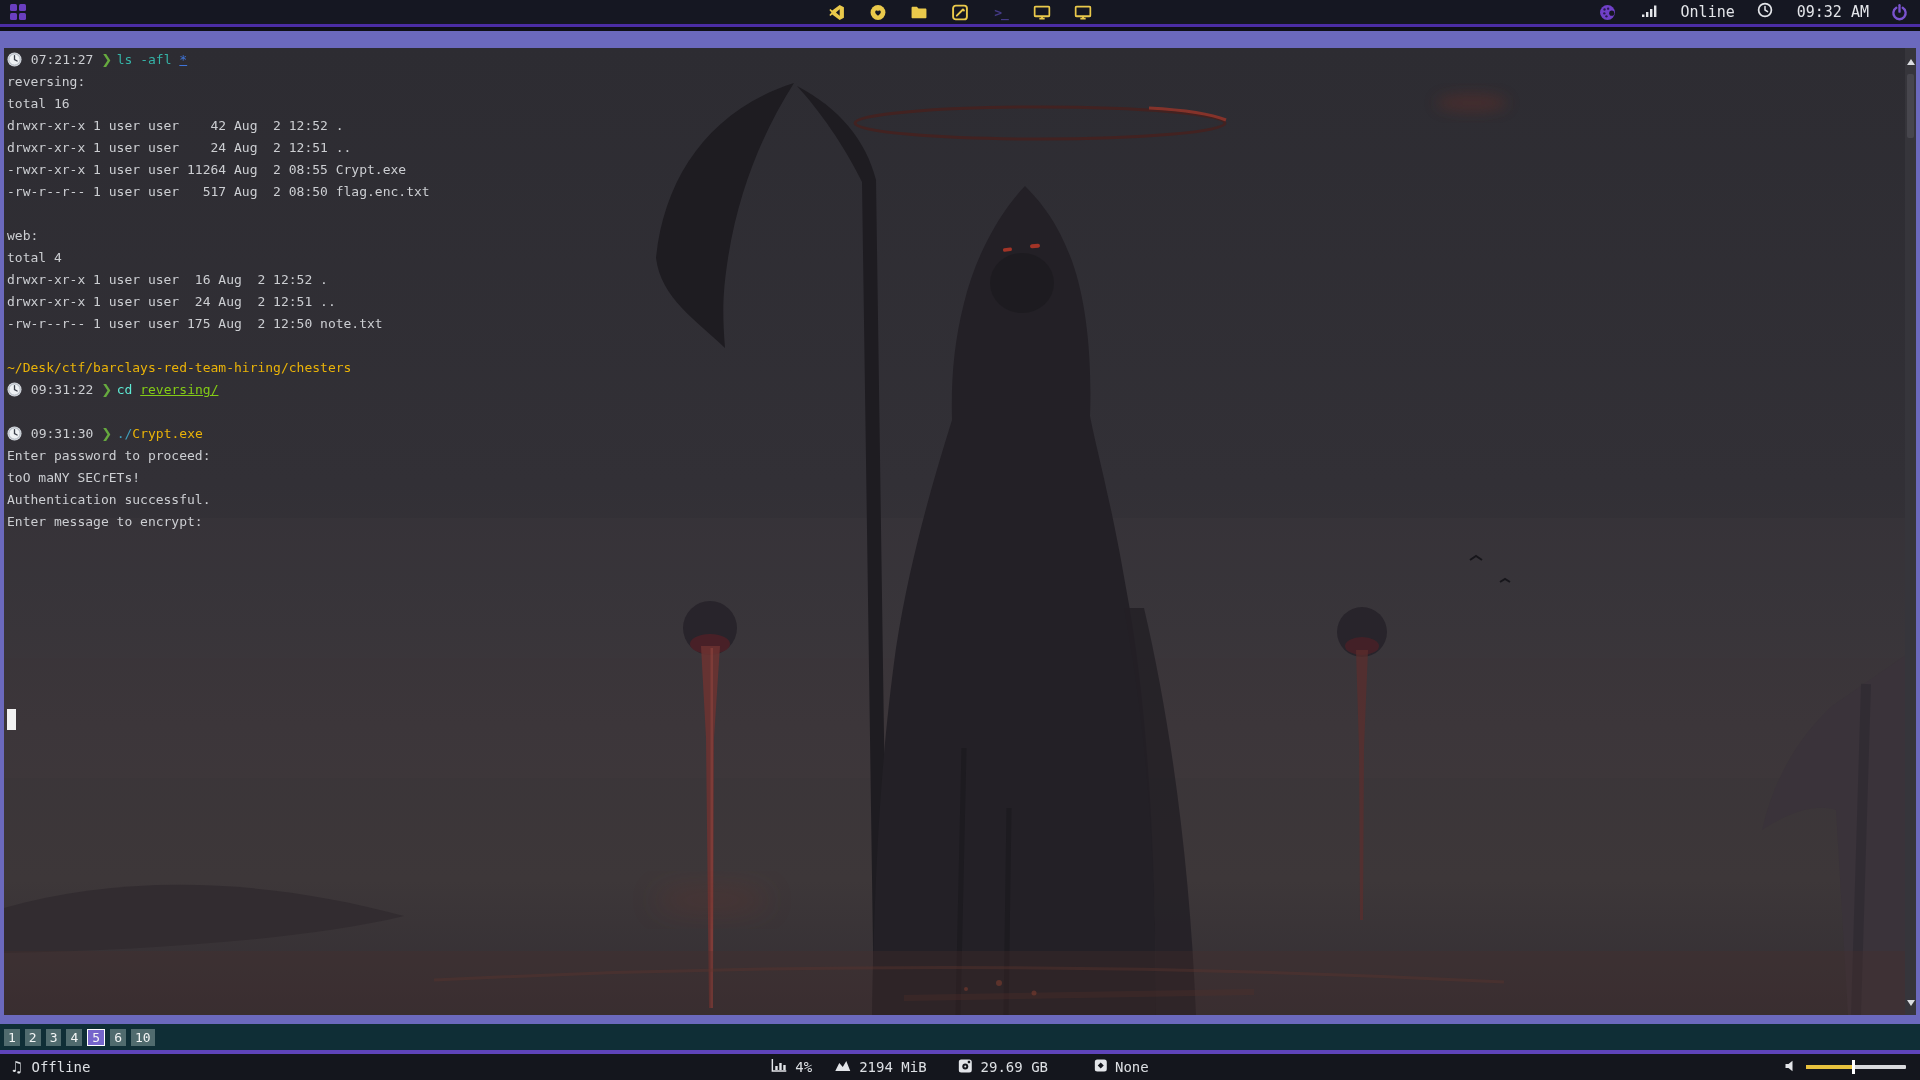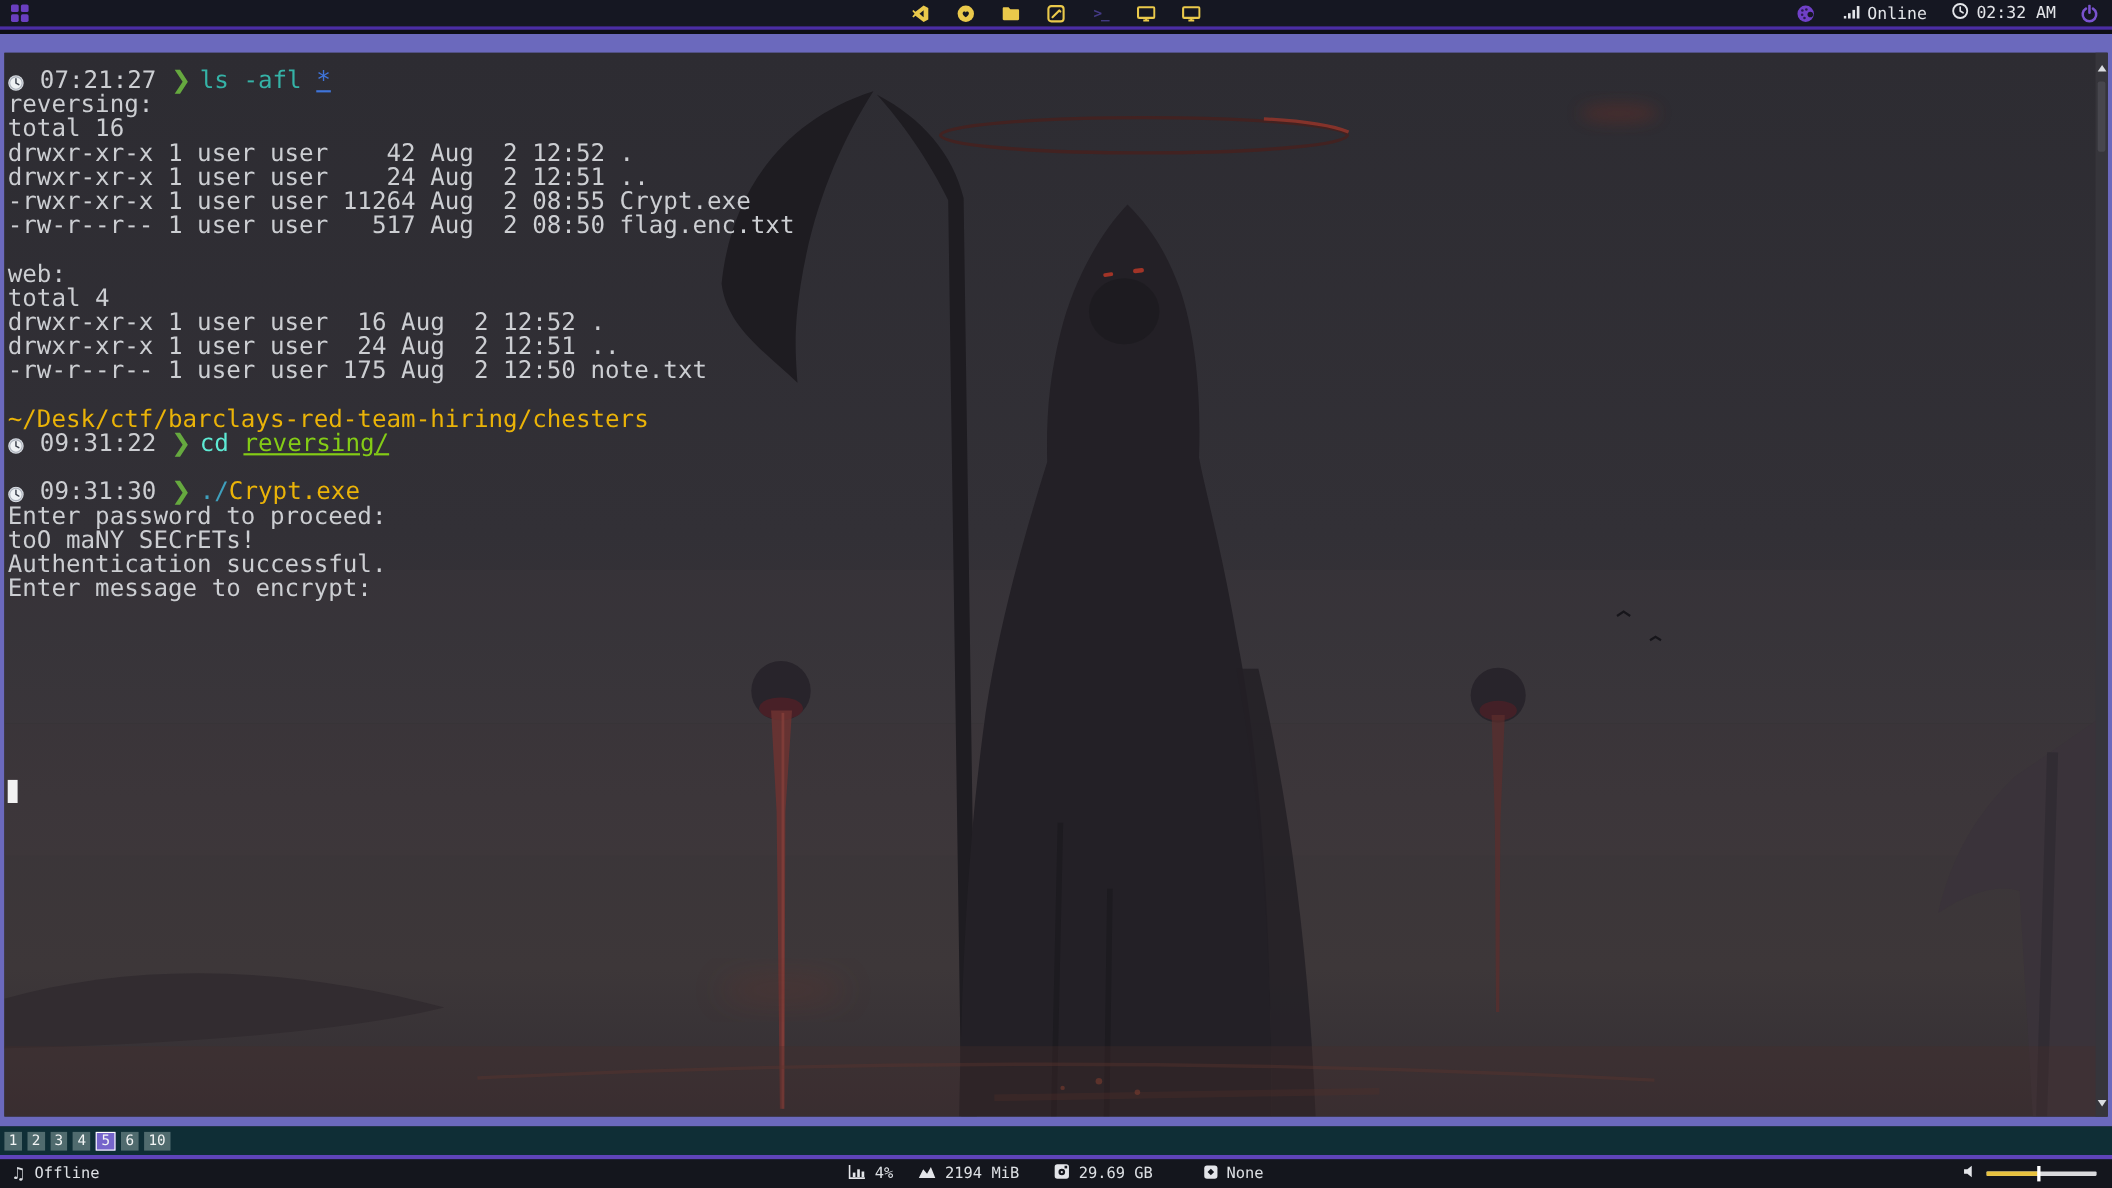--- a/index.html
+++ b/index.html
@@ -9,30 +9,30 @@
   
   .topbar{position:absolute;top:0;left:0;right:0;height:27px;background:#151722;
     border-bottom:3px solid #4b2da4;display:flex;align-items:center;color:#e3e5e9;font-size:15px}
   .launcher{margin-left:10px;display:grid;grid-template-columns:7px 7px;grid-gap:2px;cursor:pointer}
   .launcher i{width:7px;height:7px;background:#6a3fc0;border-radius:1.5px;display:block}
   .tb-center{position:absolute;left:50%;top:0;transform:translateX(-50%);height:24px;
     display:flex;align-items:center;gap:24px}
   .tbicon{width:17px;height:17px;display:flex;align-items:center;justify-content:center;cursor:pointer}
   .term-glyph{color:#443a86;font-weight:bold;font-size:13px;letter-spacing:-1px}
   .tb-right{position:absolute;right:0;top:0;height:24px;display:flex;align-items:center}
-  .tb-right .wgt{display:flex;gap:7px}
+  .tb-right .wgt{display:flex;align-items:center;gap:24px}
   .m-r12{margin-right:12px}.m-r22{margin-right:22px}.m-r26{margin-right:26px}
 
   
   .term{position:absolute;left:0;right:0;top:31px;height:993px;background:#2e2d33;
     border:4px solid #6b69bd;border-top-width:17px;border-bottom-width:9px}
   .wall{position:absolute;inset:0;overflow:hidden;
     background:linear-gradient(180deg,#2d2c32 0%,#323036 45%,#3a3539 70%,#3d3739 86%,#332e33 100%)}
   .wall svg{position:absolute;inset:0;width:100%;height:100%}
-  .tout{position:absolute;left:3px;top:15px;white-space:pre;font-size:22px;line-height:22px;color:#ccced2}
+  .tout{position:absolute;left:3px;top:1px;white-space:pre;font-size:13px;line-height:22px;color:#ccced2}
   .tline{height:22px}
   .tline .clk svg{vertical-align:-3px;margin-right:1px}
   .fg{color:#ccced2}
   .cyan{color:#eab308}
   .teal{color:#35b3a7}
   .star{color:#3f74d9;text-decoration:underline}
   .link{color:#84cc16;text-decoration:underline}
   .red{color:#5eead4}
   .prompt{color:#66a93f;font-family:"DejaVu Sans","DejaVu Sans Mono",monospace;font-weight:bold}
   .dotslash{color:#3fa0bd}
@@ -139,21 +139,21 @@
       </span>
       <span>Online</span>
     </div>
     <div class="wgt m-r22">
       <span>
         <svg width="16" height="16" viewBox="0 0 16 16">
             <circle cx="8" cy="8" r="6.4" fill="none" stroke="#e3e5e9" stroke-width="1.7"></circle>
             <path d="M8,4.4 V8 L10.6,9.6" fill="none" stroke="#e3e5e9" stroke-width="1.5" stroke-linecap="round"></path>
           </svg>
       </span>
-      <span>02:32 AM</span>
+      <span>09:32 AM</span>
     </div>
     <div class="tbicon m-r12">
       <svg width="17" height="17" viewBox="0 0 16 16">
           <path d="M8,1.2 V7.2" stroke="#7a53cf" stroke-width="2.2" stroke-linecap="round"></path>
           <path d="M5,3.6 A5.8,5.8 0 1 0 11,3.6" fill="none" stroke="#7a53cf" stroke-width="2.2" stroke-linecap="round"></path>
         </svg>
     </div>
   </div>
 </div>
 

